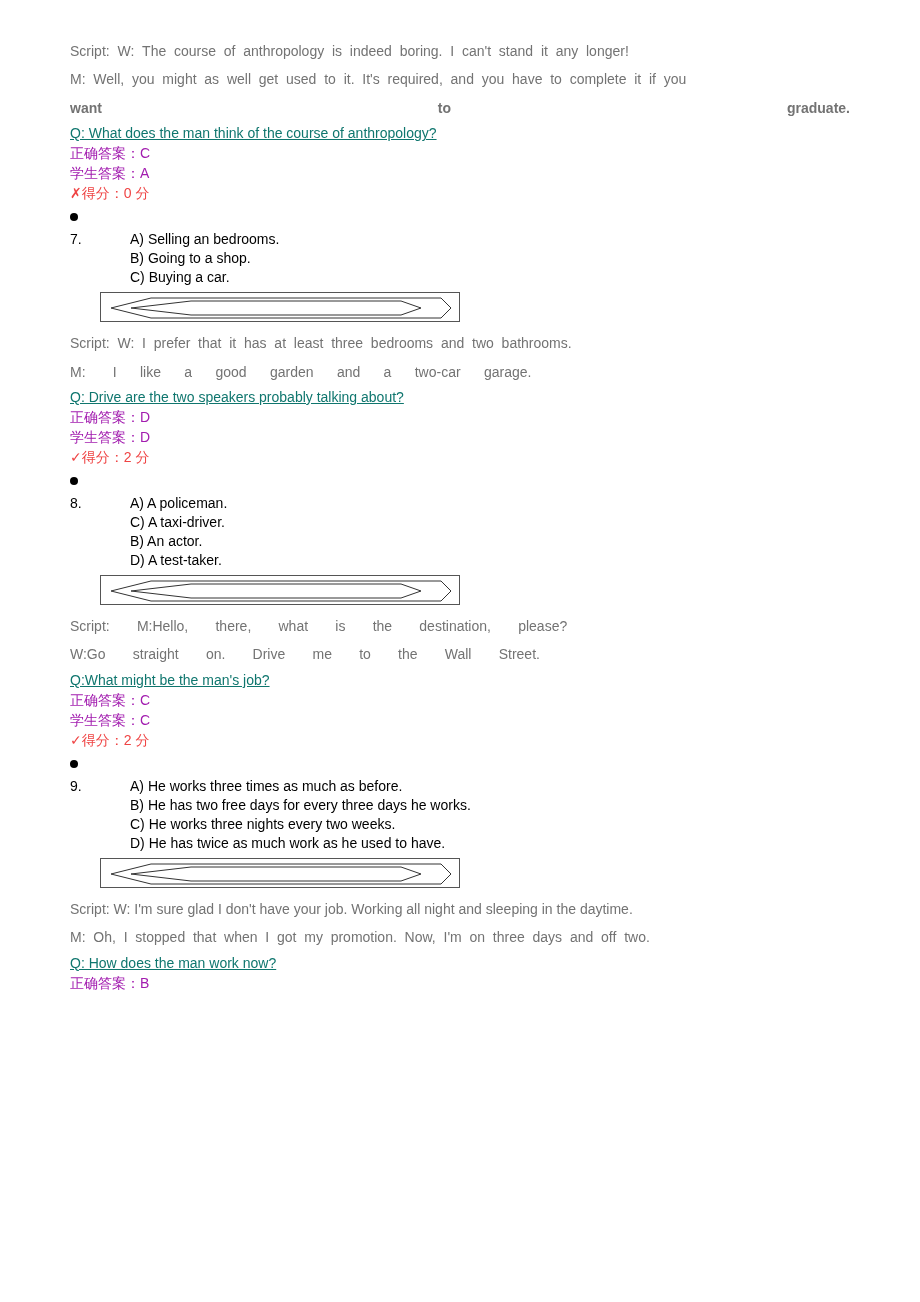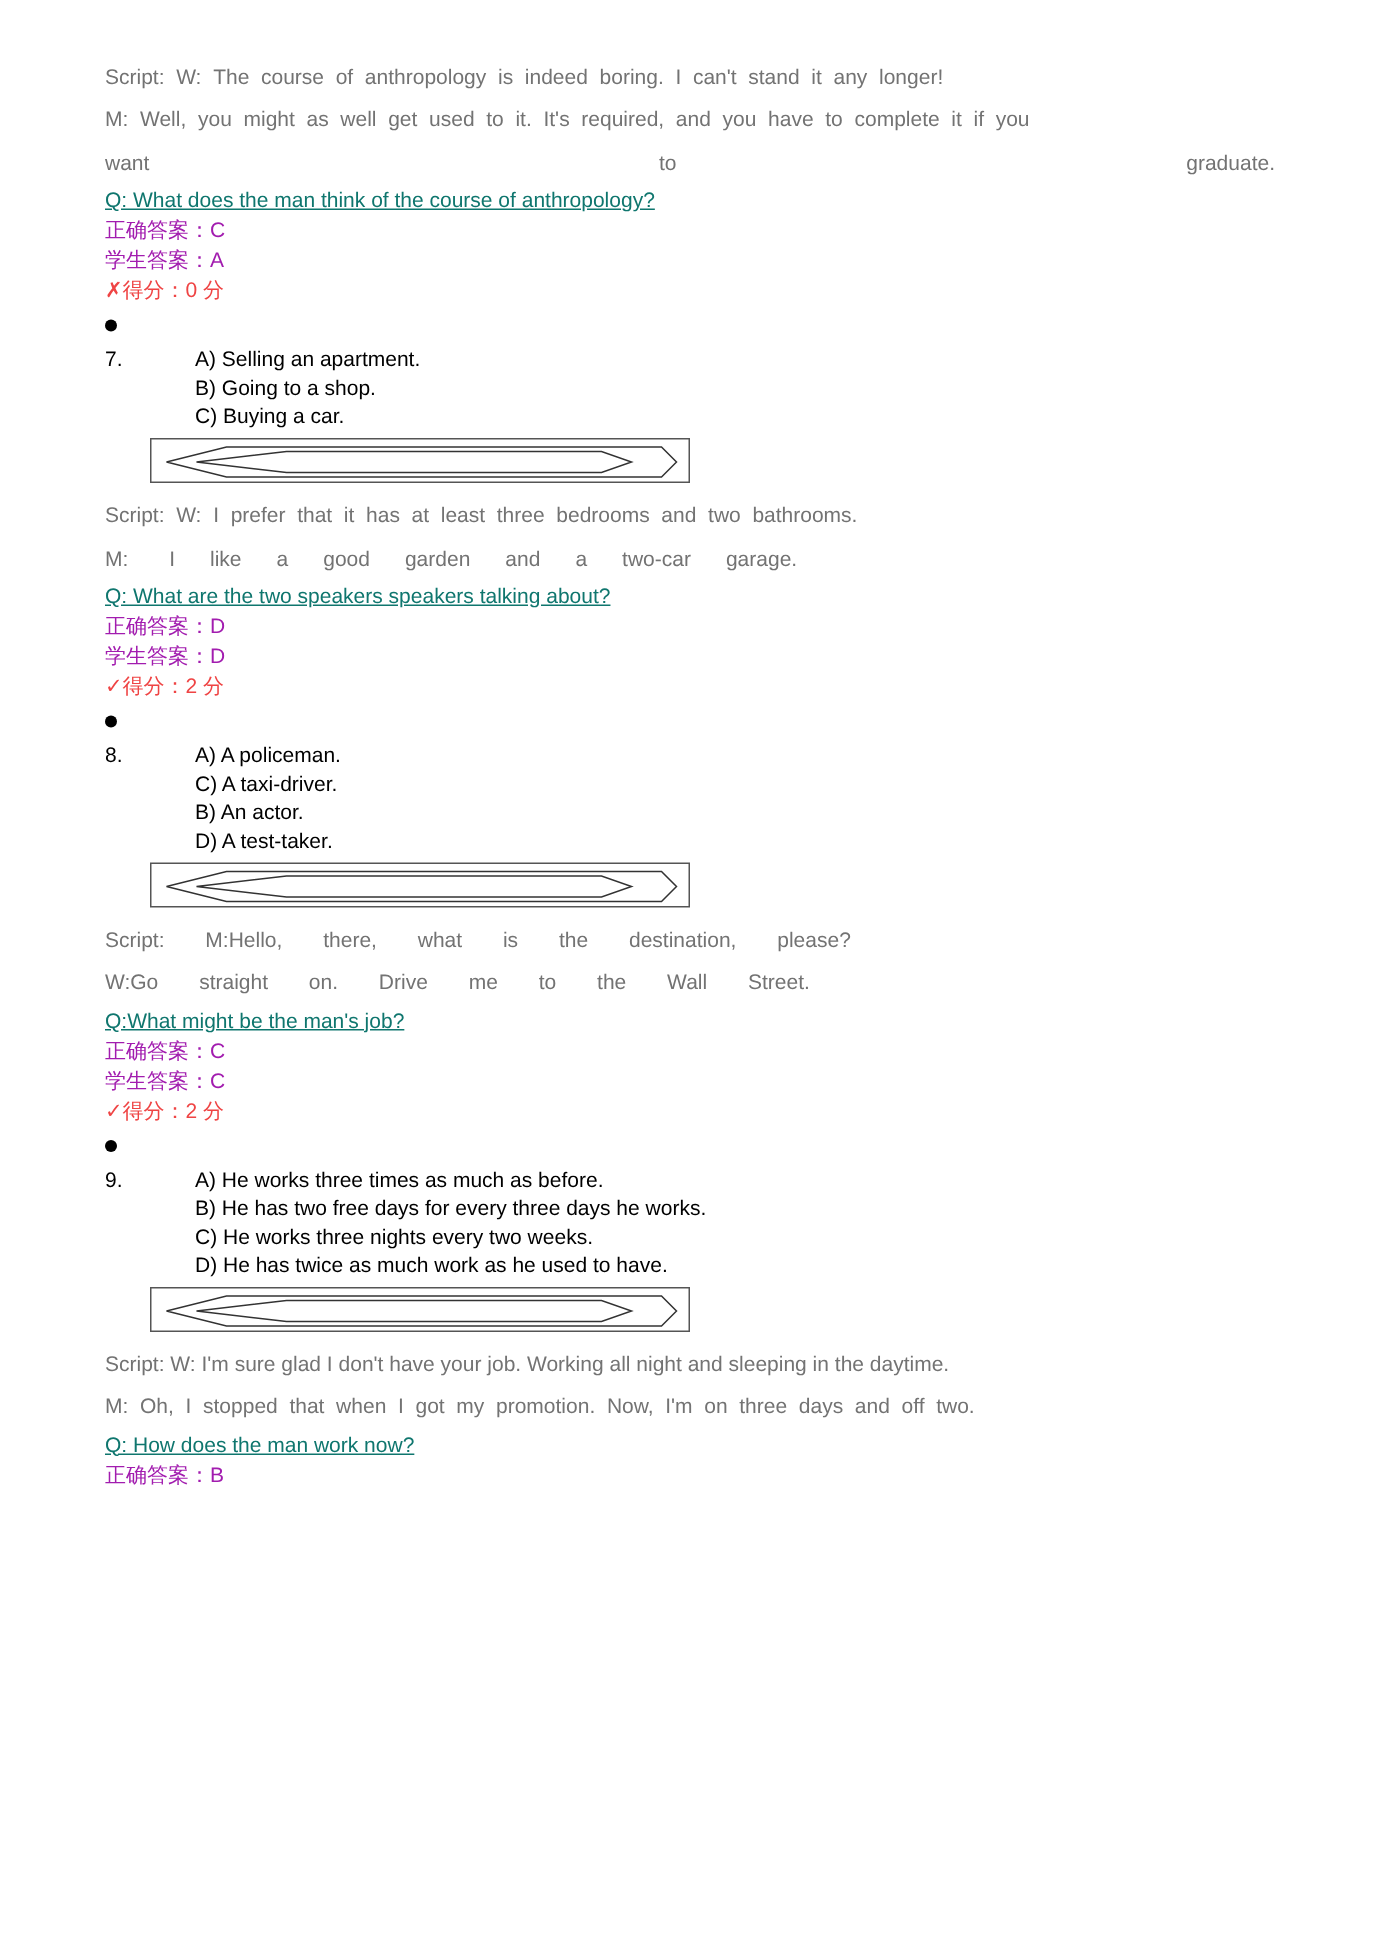--- a/index.html
+++ b/index.html
@@ -76,53 +76,53 @@
     }
   </style>
 </head>
 <body>
 
 <div class="content-area">
 
   <div class="section-block">
     <div class="script-text">Script: &nbsp;W: &nbsp;The &nbsp;course &nbsp;of &nbsp;anthropology &nbsp;is &nbsp;indeed &nbsp;boring. &nbsp;I &nbsp;can't &nbsp;stand &nbsp;it &nbsp;any &nbsp;longer!</div>
     <div class="script-text">M: &nbsp;Well, &nbsp;you &nbsp;might &nbsp;as &nbsp;well &nbsp;get &nbsp;used &nbsp;to &nbsp;it. &nbsp;It's &nbsp;required, &nbsp;and &nbsp;you &nbsp;have &nbsp;to &nbsp;complete &nbsp;it &nbsp;if &nbsp;you</div>
-    <div class="script-text" style="display:flex; justify-content:space-between;">
+    <div class="script-text" style="display:flex; justify-content:space-between;font-weight:bold;">
       <span>want</span>
       <span>to</span>
       <span>graduate.</span>
     </div>
     <div class="question-text">Q: What does the man think of the course of anthropology?</div>
     <div class="answer-line">正确答案：C</div>
     <div class="answer-line">学生答案：A</div>
     <div class="score-line score-wrong"><span>✗</span>得分：0 分</div>
   </div>
 
   <div class="bullet-separator"></div>
 
   <div class="section-block">
     <div class="question-row">
       <span class="q-num">7. &nbsp;</span>
       <div class="q-options">
-        <div class="option-line">A) Selling an apartment.</div>
+        <div class="option-line">A) Selling an bedrooms.</div>
         <div class="option-line">B) Going to a shop.</div>
         <div class="option-line">C) Buying a car.</div>
       </div>
     </div>
 
     <div style="margin-left:30px; margin-bottom:10px;">
       <svg width="360" height="30" style="border:1px solid #555; cursor:pointer; display:block;">
         <polygon points="10,15 50,5 340,5 350,15 340,25 50,25" fill="none" stroke="#333" stroke-width="1"></polygon>
         <polygon points="30,15 90,8 300,8 320,15 300,22 90,22" fill="none" stroke="#333" stroke-width="1"></polygon>
       </svg>
     </div>
 
     <div class="script-text">Script: &nbsp;W: &nbsp;I &nbsp;prefer &nbsp;that &nbsp;it &nbsp;has &nbsp;at &nbsp;least &nbsp;three &nbsp;bedrooms &nbsp;and &nbsp;two &nbsp;bathrooms.</div>
     <div class="script-text">M: &nbsp;&nbsp;&nbsp;&nbsp;&nbsp;&nbsp;I &nbsp;&nbsp;&nbsp;&nbsp;&nbsp;like &nbsp;&nbsp;&nbsp;&nbsp;&nbsp;a &nbsp;&nbsp;&nbsp;&nbsp;&nbsp;good &nbsp;&nbsp;&nbsp;&nbsp;&nbsp;garden &nbsp;&nbsp;&nbsp;&nbsp;&nbsp;and &nbsp;&nbsp;&nbsp;&nbsp;&nbsp;a &nbsp;&nbsp;&nbsp;&nbsp;&nbsp;two-car &nbsp;&nbsp;&nbsp;&nbsp;&nbsp;garage.</div>
-    <div class="question-text">Q: What are the two speakers speakers talking about?</div>
+    <div class="question-text">Q: Drive are the two speakers probably talking about?</div>
     <div class="answer-line">正确答案：D</div>
     <div class="answer-line">学生答案：D</div>
     <div class="score-line score-correct"><span>✓</span>得分：2 分</div>
   </div>
 
   <div class="bullet-separator"></div>
 
   <div class="section-block">
     <div class="question-row">
       <span class="q-num">8. &nbsp;</span>

